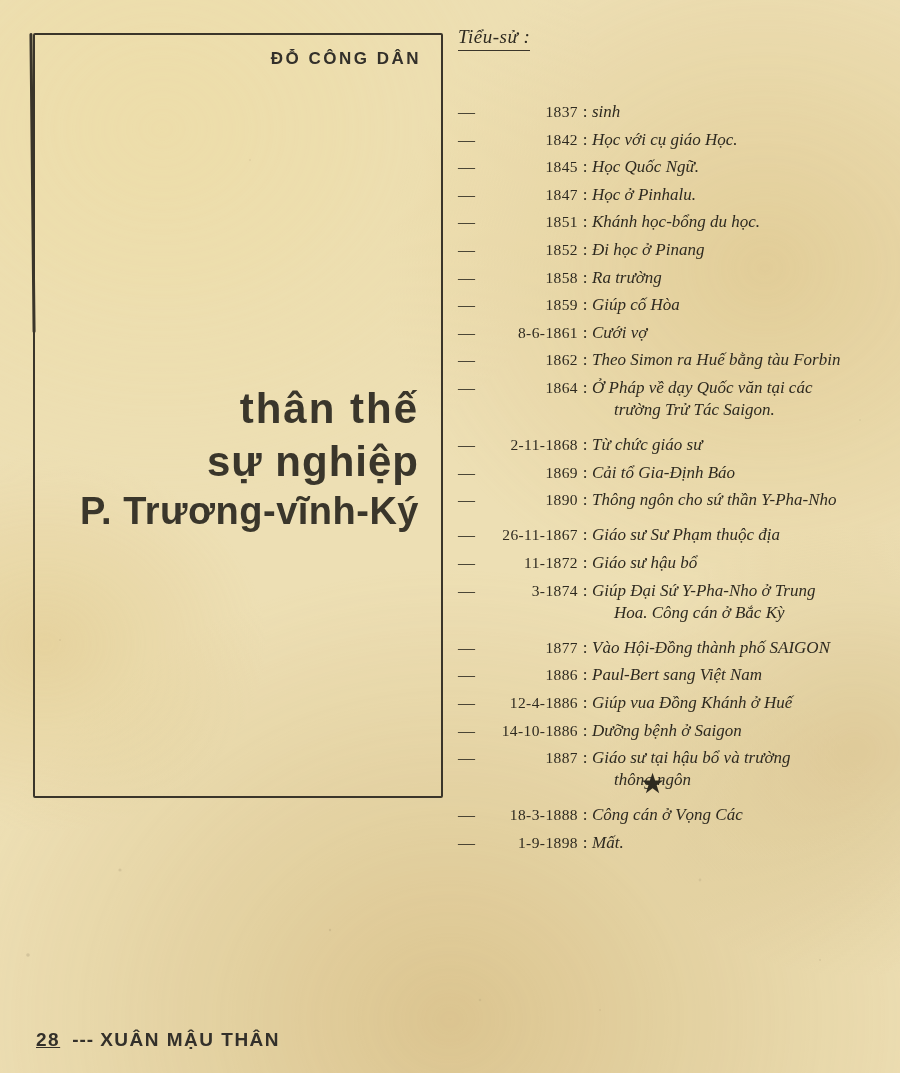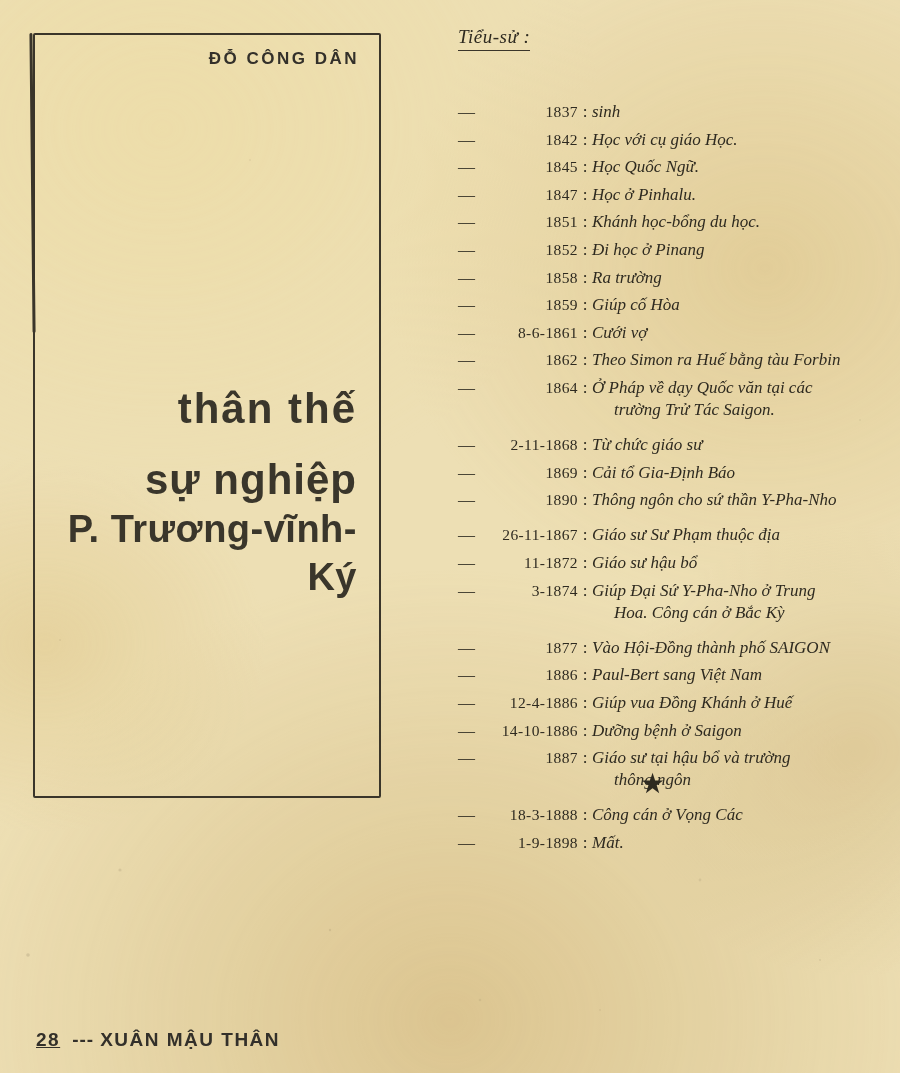--- a/index.html
+++ b/index.html
@@ -34,21 +34,21 @@
     inset: 0;
     pointer-events: none;
     opacity: 0.3;
   }
 
   
   .left-panel {
     position: absolute;
     left: 33px;
     top: 33px;
-    width: 348px;
+    width: 410px;
     height: 765px;
   }
   .left-panel .frame {
     position: absolute;
     inset: 0;
     border: 2.5px solid #3a352a;
     border-radius: 2px;
   }
   .left-panel .frame:after {
     content: "";
@@ -78,21 +78,20 @@
     top: 350px;
     text-align: right;
     font-family: "Liberation Sans", sans-serif;
     font-weight: bold;
     color: #3a362b;
   }
   .title-line-1 {
     font-size: 42px;
     letter-spacing: 2px;
     line-height: 1.25;
-    margin-bottom: 18px;
   }
   .title-line-2 {
     font-size: 42px;
     letter-spacing: 1px;
     line-height: 1.25;
   }
   .title-line-3 {
     font-size: 38px;
     letter-spacing: 0.5px;
     line-height: 1.25;

